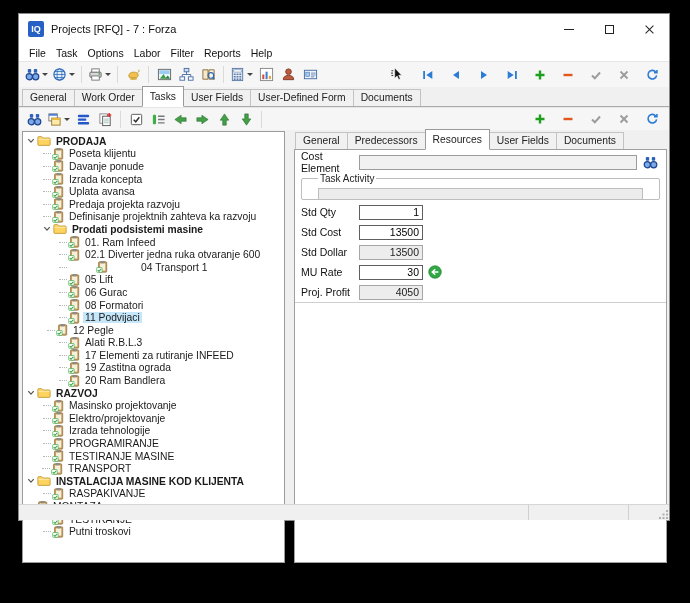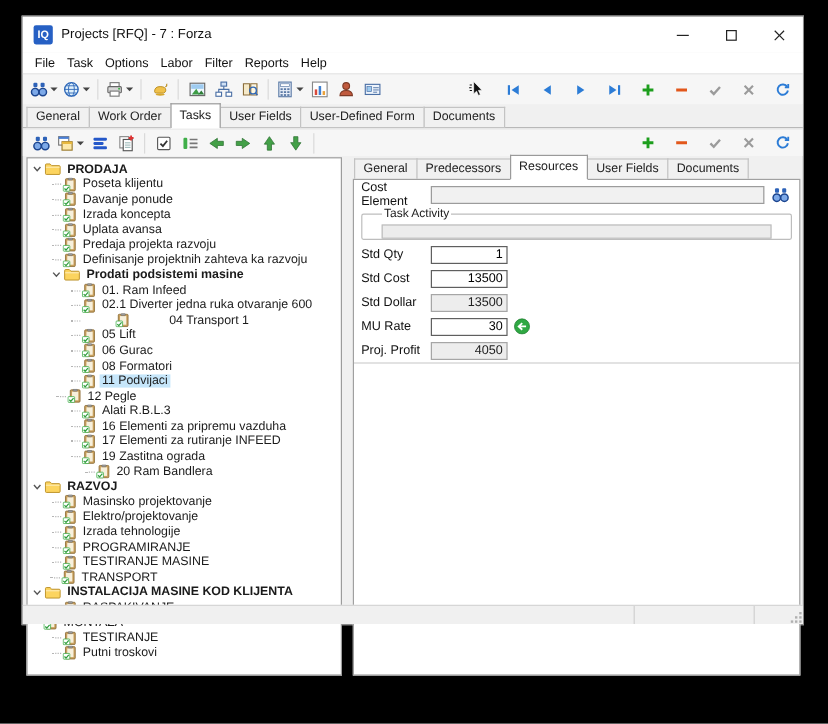--- a/index.html
+++ b/index.html
@@ -672,60 +672,47 @@
             <svg viewBox="0 0 14 14">
               <rect x="3" y="1" width="9.5" height="12" rx="1" fill="#c9a05e" stroke="#8a6a33" stroke-width=".8"></rect>
               <rect x="4.7" y="2.8" width="6.1" height="8.4" fill="#f7f0dc"></rect>
               <rect x="5.6" y="0.3" width="4.3" height="2" rx=".8" fill="#9a9a9a" stroke="#6a6a6a" stroke-width=".5"></rect>
               <rect x="0.8" y="7.6" width="6.4" height="5.6" rx=".8" fill="#fff" stroke="#3fae49" stroke-width=".8"></rect>
               <path d="M2 10.6 L3.5 12.1 L6.2 9" fill="none" stroke="#2f9e3d" stroke-width="1.2"></path>
             </svg>
           </span>
           <span class="tlabel">Alati R.B.L.3</span>
         </div>
+        <div class="trow" style="padding-left: 36px; align-items: center;">
+          <span class="conn"></span>
+          <span class="icon ticon" style="width: 12px; height: 12px;">
+            <svg viewBox="0 0 14 14">
+              <rect x="3" y="1" width="9.5" height="12" rx="1" fill="#c9a05e" stroke="#8a6a33" stroke-width=".8"></rect>
+              <rect x="4.7" y="2.8" width="6.1" height="8.4" fill="#f7f0dc"></rect>
+              <rect x="5.6" y="0.3" width="4.3" height="2" rx=".8" fill="#9a9a9a" stroke="#6a6a6a" stroke-width=".5"></rect>
+              <rect x="0.8" y="7.6" width="6.4" height="5.6" rx=".8" fill="#fff" stroke="#3fae49" stroke-width=".8"></rect>
+              <path d="M2 10.6 L3.5 12.1 L6.2 9" fill="none" stroke="#2f9e3d" stroke-width="1.2"></path>
+            </svg>
+          </span>
+          <span class="tlabel">17 Elementi za rutiranje INFEED</span>
+        </div>
         <div class="trow" style="padding-left: 36px;">
           <span class="conn"></span>
           <span class="icon ticon" style="width: 12px; height: 12px;">
             <svg viewBox="0 0 14 14">
               <rect x="3" y="1" width="9.5" height="12" rx="1" fill="#c9a05e" stroke="#8a6a33" stroke-width=".8"></rect>
               <rect x="4.7" y="2.8" width="6.1" height="8.4" fill="#f7f0dc"></rect>
               <rect x="5.6" y="0.3" width="4.3" height="2" rx=".8" fill="#9a9a9a" stroke="#6a6a6a" stroke-width=".5"></rect>
               <rect x="0.8" y="7.6" width="6.4" height="5.6" rx=".8" fill="#fff" stroke="#3fae49" stroke-width=".8"></rect>
               <path d="M2 10.6 L3.5 12.1 L6.2 9" fill="none" stroke="#2f9e3d" stroke-width="1.2"></path>
             </svg>
           </span>
-          <span class="tlabel">16 Elementi za pripremu vazduha</span>
-        </div>
-        <div class="trow" style="padding-left: 36px; align-items: center;">
-          <span class="conn"></span>
-          <span class="icon ticon" style="width: 12px; height: 12px;">
-            <svg viewBox="0 0 14 14">
-              <rect x="3" y="1" width="9.5" height="12" rx="1" fill="#c9a05e" stroke="#8a6a33" stroke-width=".8"></rect>
-              <rect x="4.7" y="2.8" width="6.1" height="8.4" fill="#f7f0dc"></rect>
-              <rect x="5.6" y="0.3" width="4.3" height="2" rx=".8" fill="#9a9a9a" stroke="#6a6a6a" stroke-width=".5"></rect>
-              <rect x="0.8" y="7.6" width="6.4" height="5.6" rx=".8" fill="#fff" stroke="#3fae49" stroke-width=".8"></rect>
-              <path d="M2 10.6 L3.5 12.1 L6.2 9" fill="none" stroke="#2f9e3d" stroke-width="1.2"></path>
-            </svg>
-          </span>
-          <span class="tlabel">17 Elementi za rutiranje INFEED</span>
+          <span class="tlabel">19 Zastitna ograda</span>
         </div>
         <div class="trow" style="padding-left: 36px;">
-          <span class="conn"></span>
-          <span class="icon ticon" style="width: 12px; height: 12px;">
-            <svg viewBox="0 0 14 14">
-              <rect x="3" y="1" width="9.5" height="12" rx="1" fill="#c9a05e" stroke="#8a6a33" stroke-width=".8"></rect>
-              <rect x="4.7" y="2.8" width="6.1" height="8.4" fill="#f7f0dc"></rect>
-              <rect x="5.6" y="0.3" width="4.3" height="2" rx=".8" fill="#9a9a9a" stroke="#6a6a6a" stroke-width=".5"></rect>
-              <rect x="0.8" y="7.6" width="6.4" height="5.6" rx=".8" fill="#fff" stroke="#3fae49" stroke-width=".8"></rect>
-              <path d="M2 10.6 L3.5 12.1 L6.2 9" fill="none" stroke="#2f9e3d" stroke-width="1.2"></path>
-            </svg>
-          </span>
-          <span class="tlabel">19 Zastitna ograda</span>
-        </div>
-        <div class="trow" style="padding-left: 48px;">
           <span class="conn"></span>
           <span class="icon ticon" style="width: 12px; height: 12px;">
             <svg viewBox="0 0 14 14">
               <rect x="3" y="1" width="9.5" height="12" rx="1" fill="#c9a05e" stroke="#8a6a33" stroke-width=".8"></rect>
               <rect x="4.7" y="2.8" width="6.1" height="8.4" fill="#f7f0dc"></rect>
               <rect x="5.6" y="0.3" width="4.3" height="2" rx=".8" fill="#9a9a9a" stroke="#6a6a6a" stroke-width=".5"></rect>
               <rect x="0.8" y="7.6" width="6.4" height="5.6" rx=".8" fill="#fff" stroke="#3fae49" stroke-width=".8"></rect>
               <path d="M2 10.6 L3.5 12.1 L6.2 9" fill="none" stroke="#2f9e3d" stroke-width="1.2"></path>
             </svg>
           </span>

